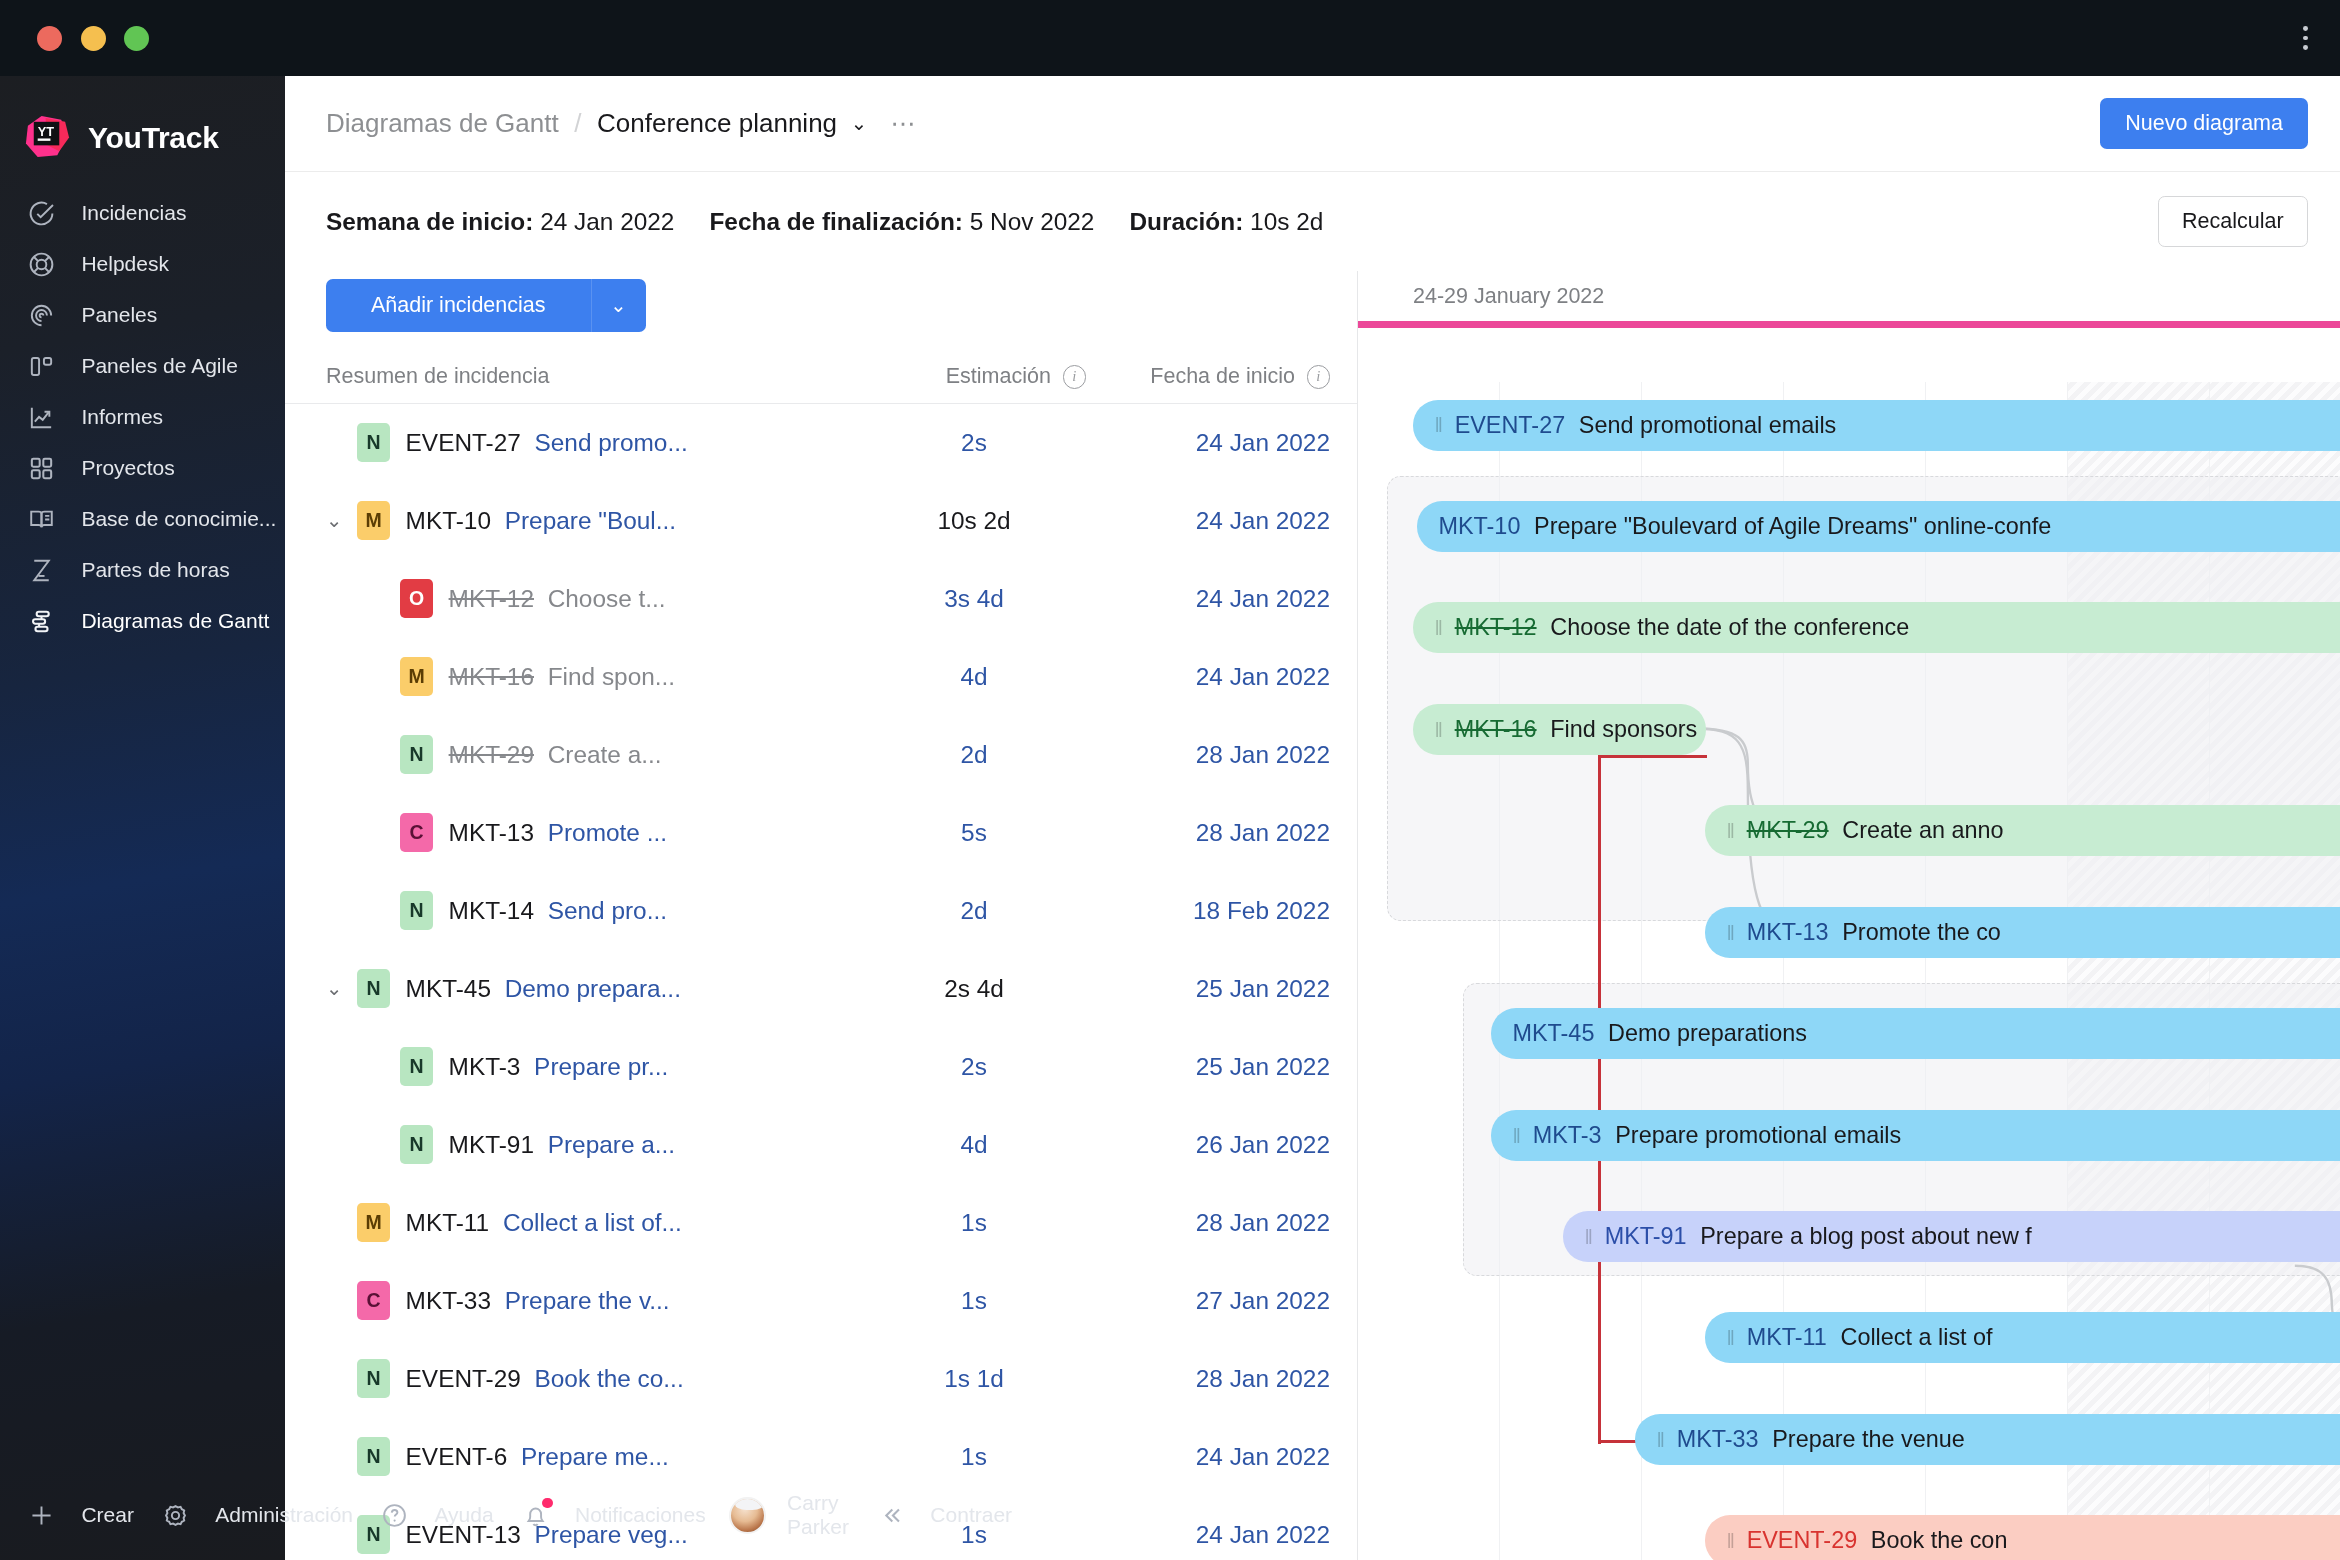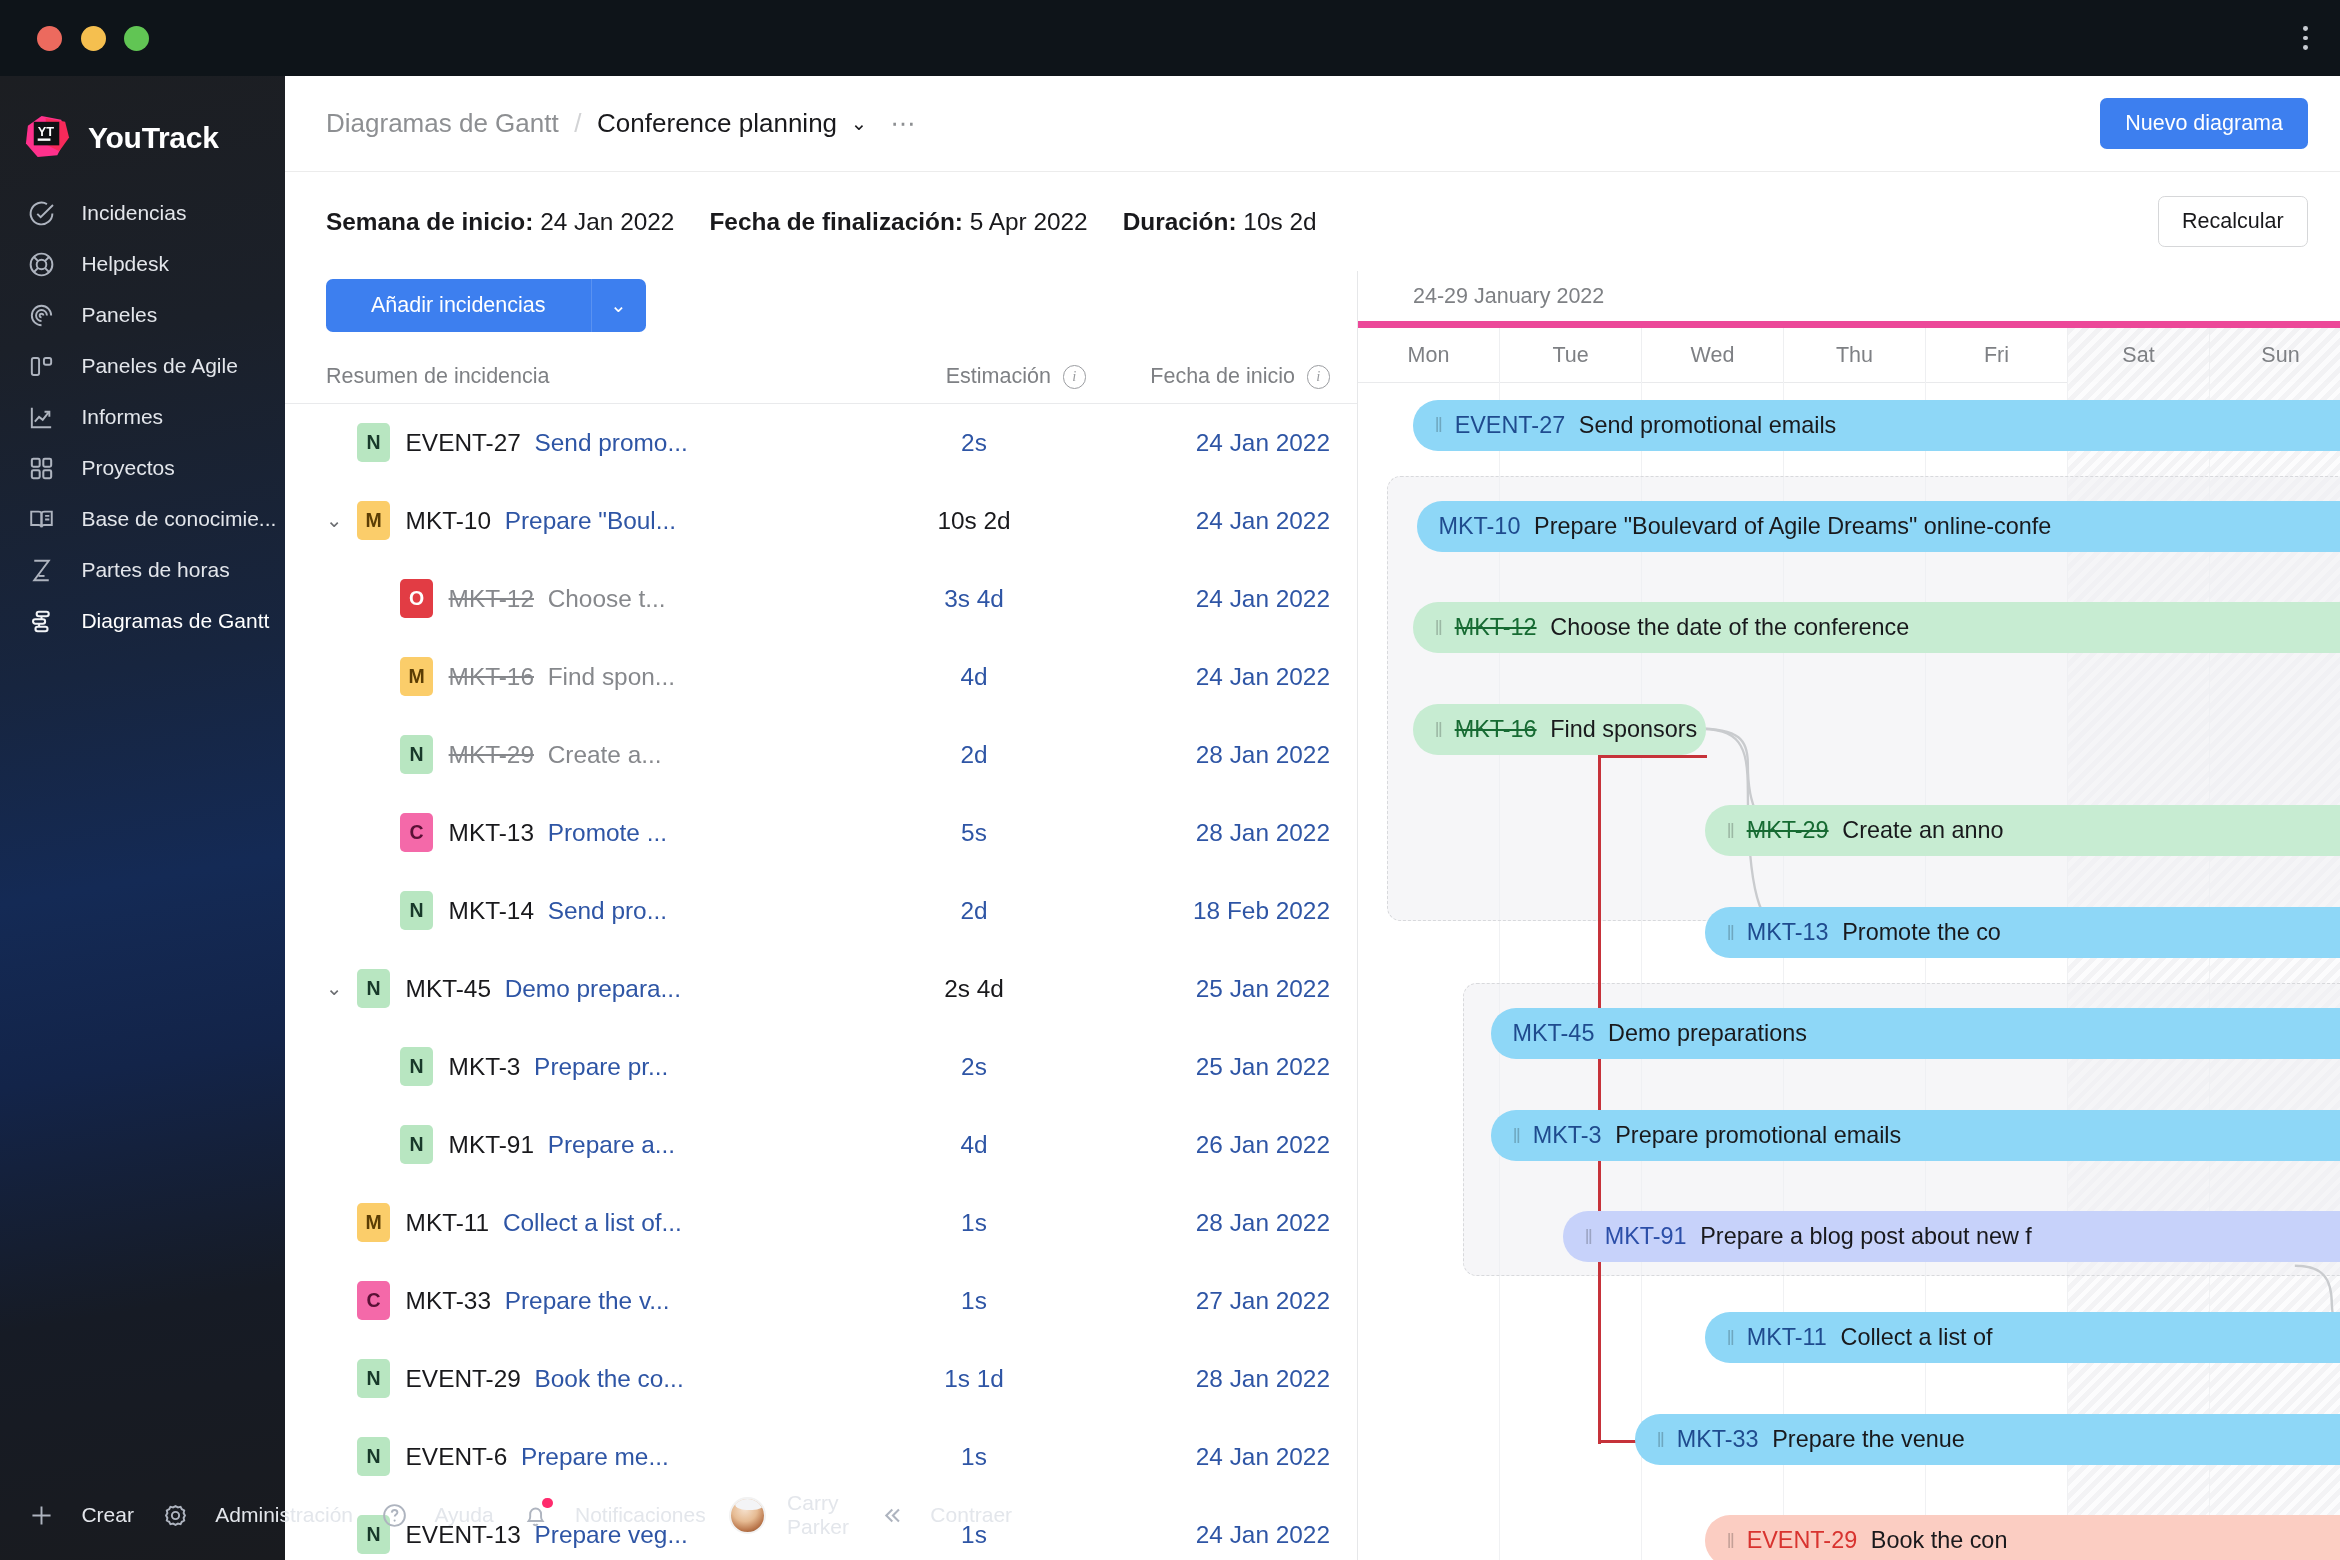--- a/index.html
+++ b/index.html
@@ -420,21 +420,21 @@
       <button class="btn-primary">Nuevo diagrama</button>
     </div>
 
     <div class="toolbar">
       <div class="meta">
         <b>Semana de inicio:</b>
         <span class="v">24 Jan 2022</span>
       </div>
       <div class="meta">
         <b>Fecha de finalización:</b>
-        <span class="v">5 Apr 2022</span>
+        <span class="v">5 Nov 2022</span>
       </div>
       <div class="meta">
         <b>Duración:</b>
         <span class="v">10s 2d</span>
       </div>
       <div style="margin-left:auto; display:flex; align-items:center;">
         <button class="btn-ghost">Recalcular</button>
       </div>
     </div>
 
@@ -584,29 +584,20 @@
               <span class="r-est">1s</span>
               <span class="r-date">24 Jan 2022</span>
             </div>
           </div>
       </div>
 
       <div class="ganttpane">
         <div class="g-weekhdr" id="g-weekhdr">
             <div class="g-week" style="width: 997px;">24-29 January 2022</div>
           </div>
-        <div class="g-dayhdr" id="g-dayhdr">
-            <div class="g-day">Mon</div>
-            <div class="g-day">Tue</div>
-            <div class="g-day">Wed</div>
-            <div class="g-day">Thu</div>
-            <div class="g-day">Fri</div>
-            <div class="g-day we">Sat</div>
-            <div class="g-day we">Sun</div>
-          </div>
         <div class="g-canvas">
           <div class="g-cols" id="g-cols">
               <div class="g-col"></div>
               <div class="g-col"></div>
               <div class="g-col"></div>
               <div class="g-col"></div>
               <div class="g-col"></div>
               <div class="g-col we"></div>
               <div class="g-col we"></div>
             </div>

